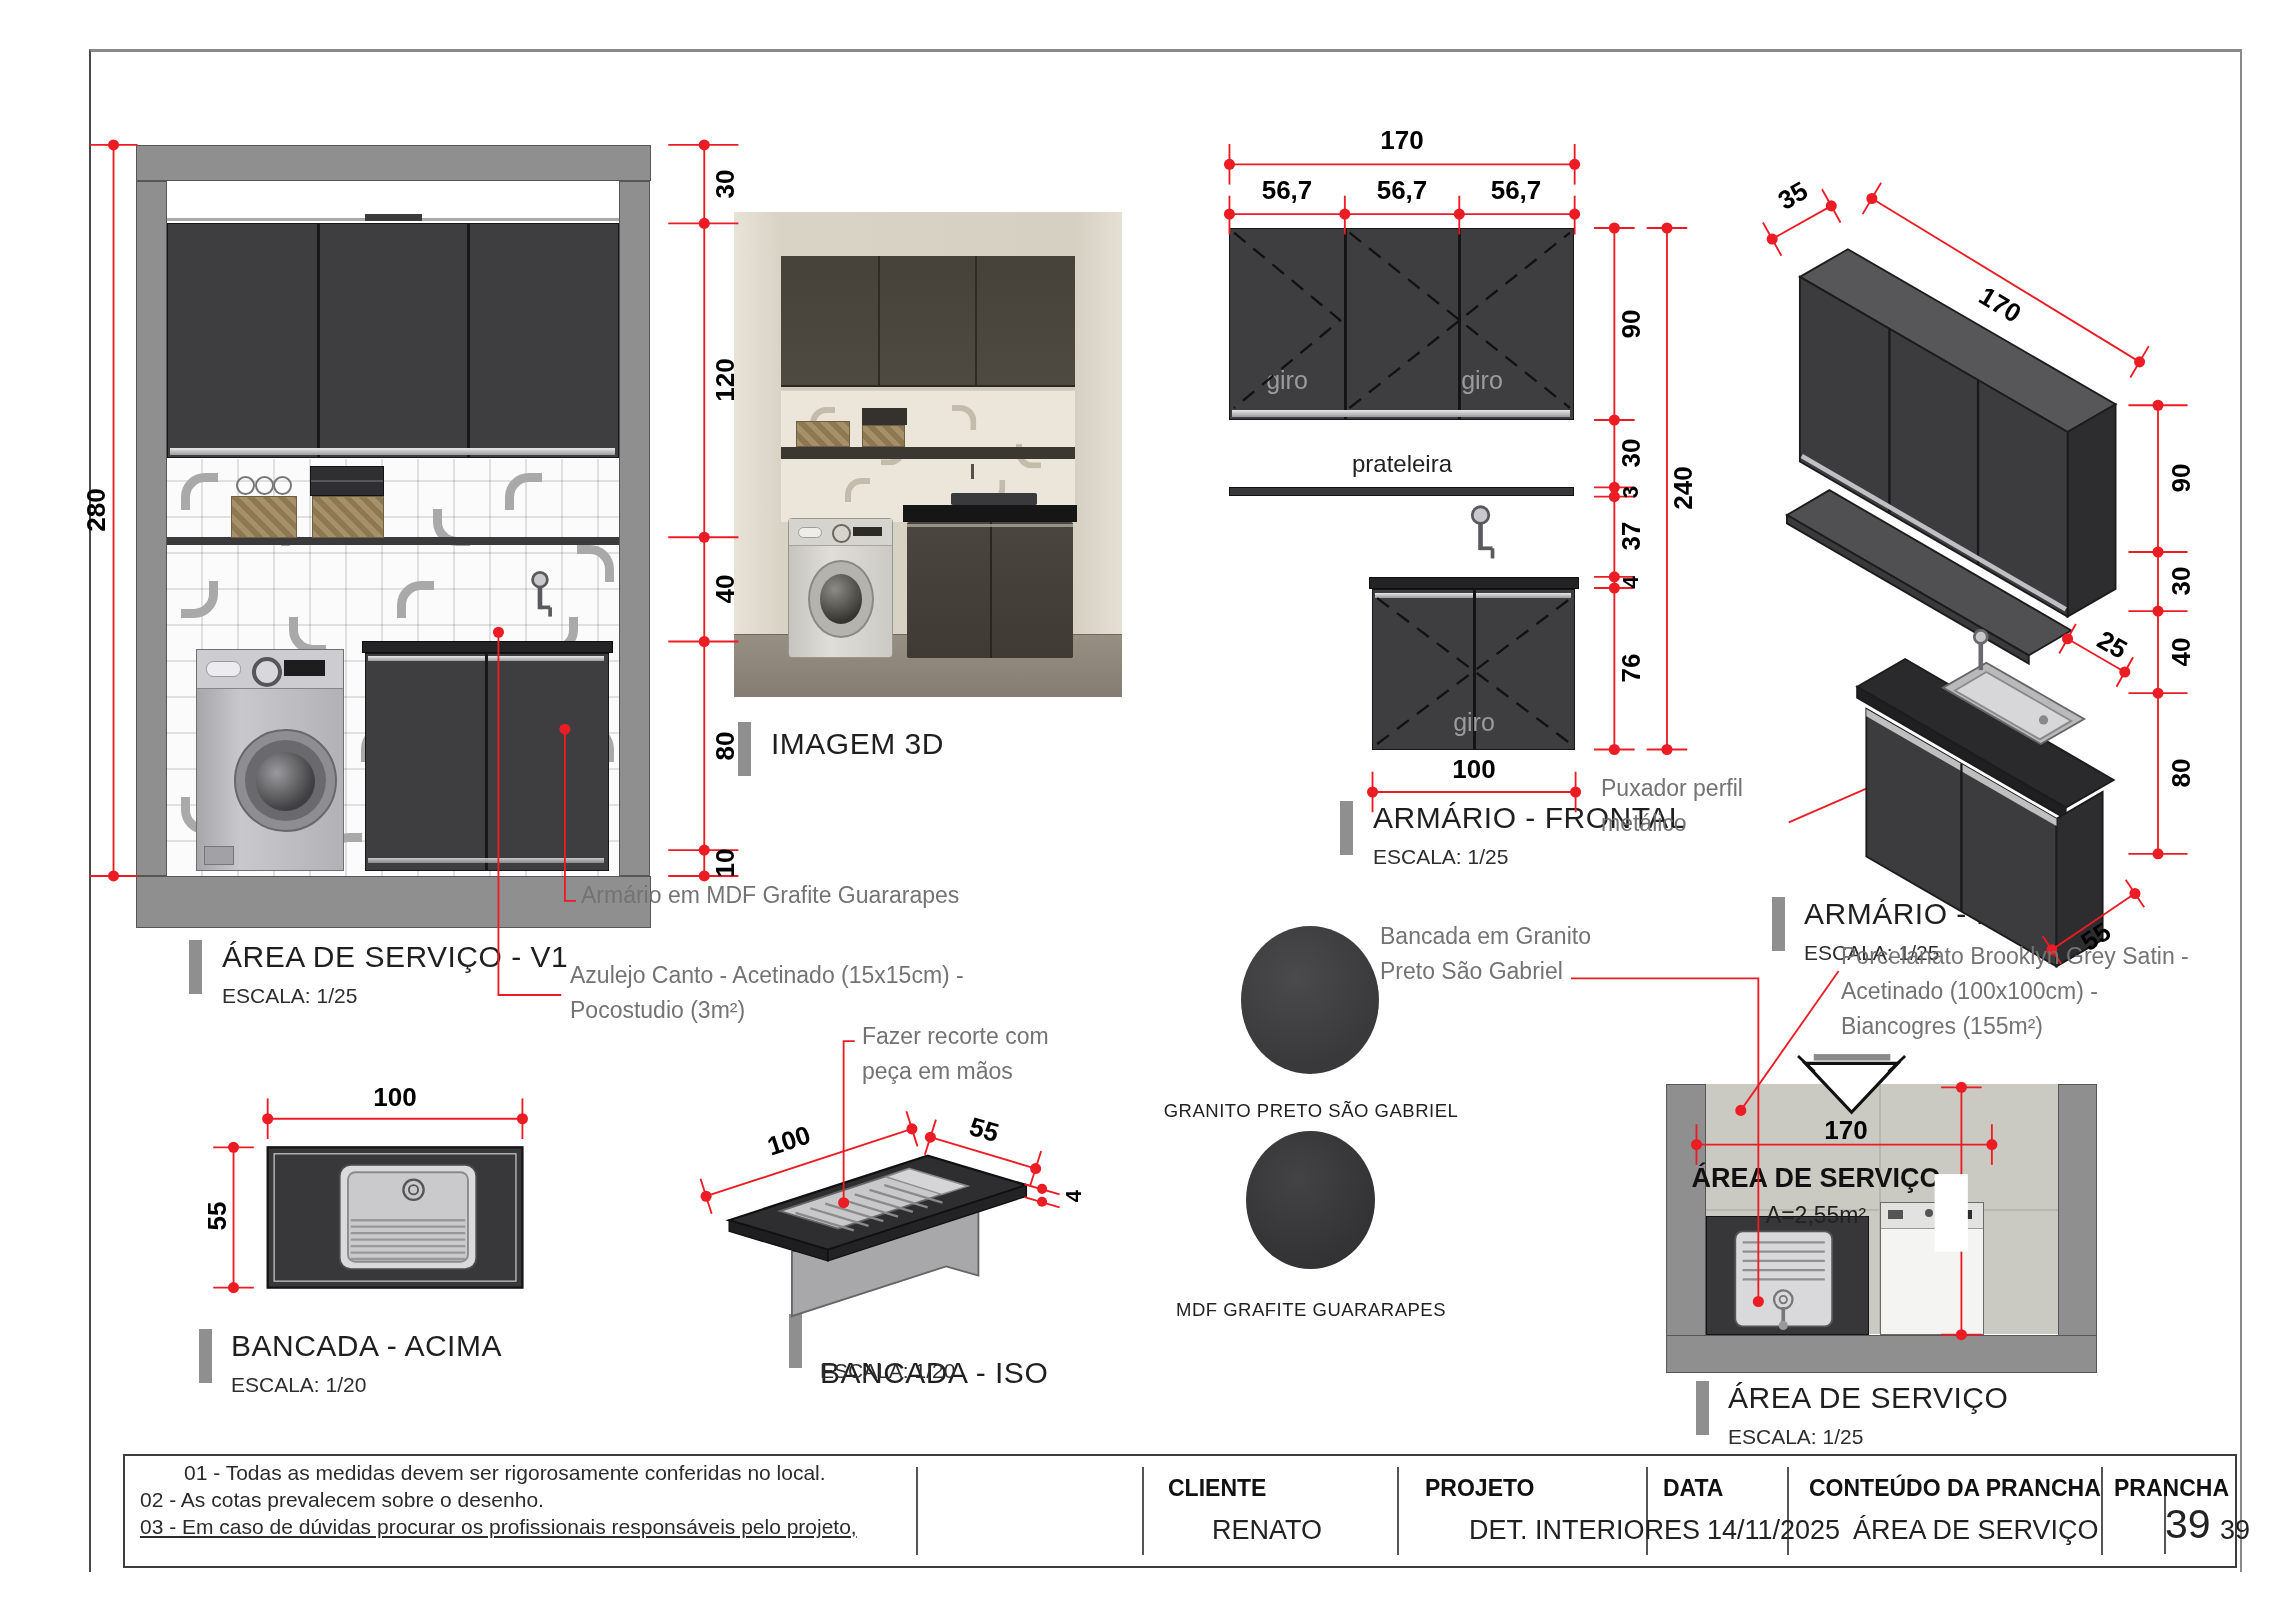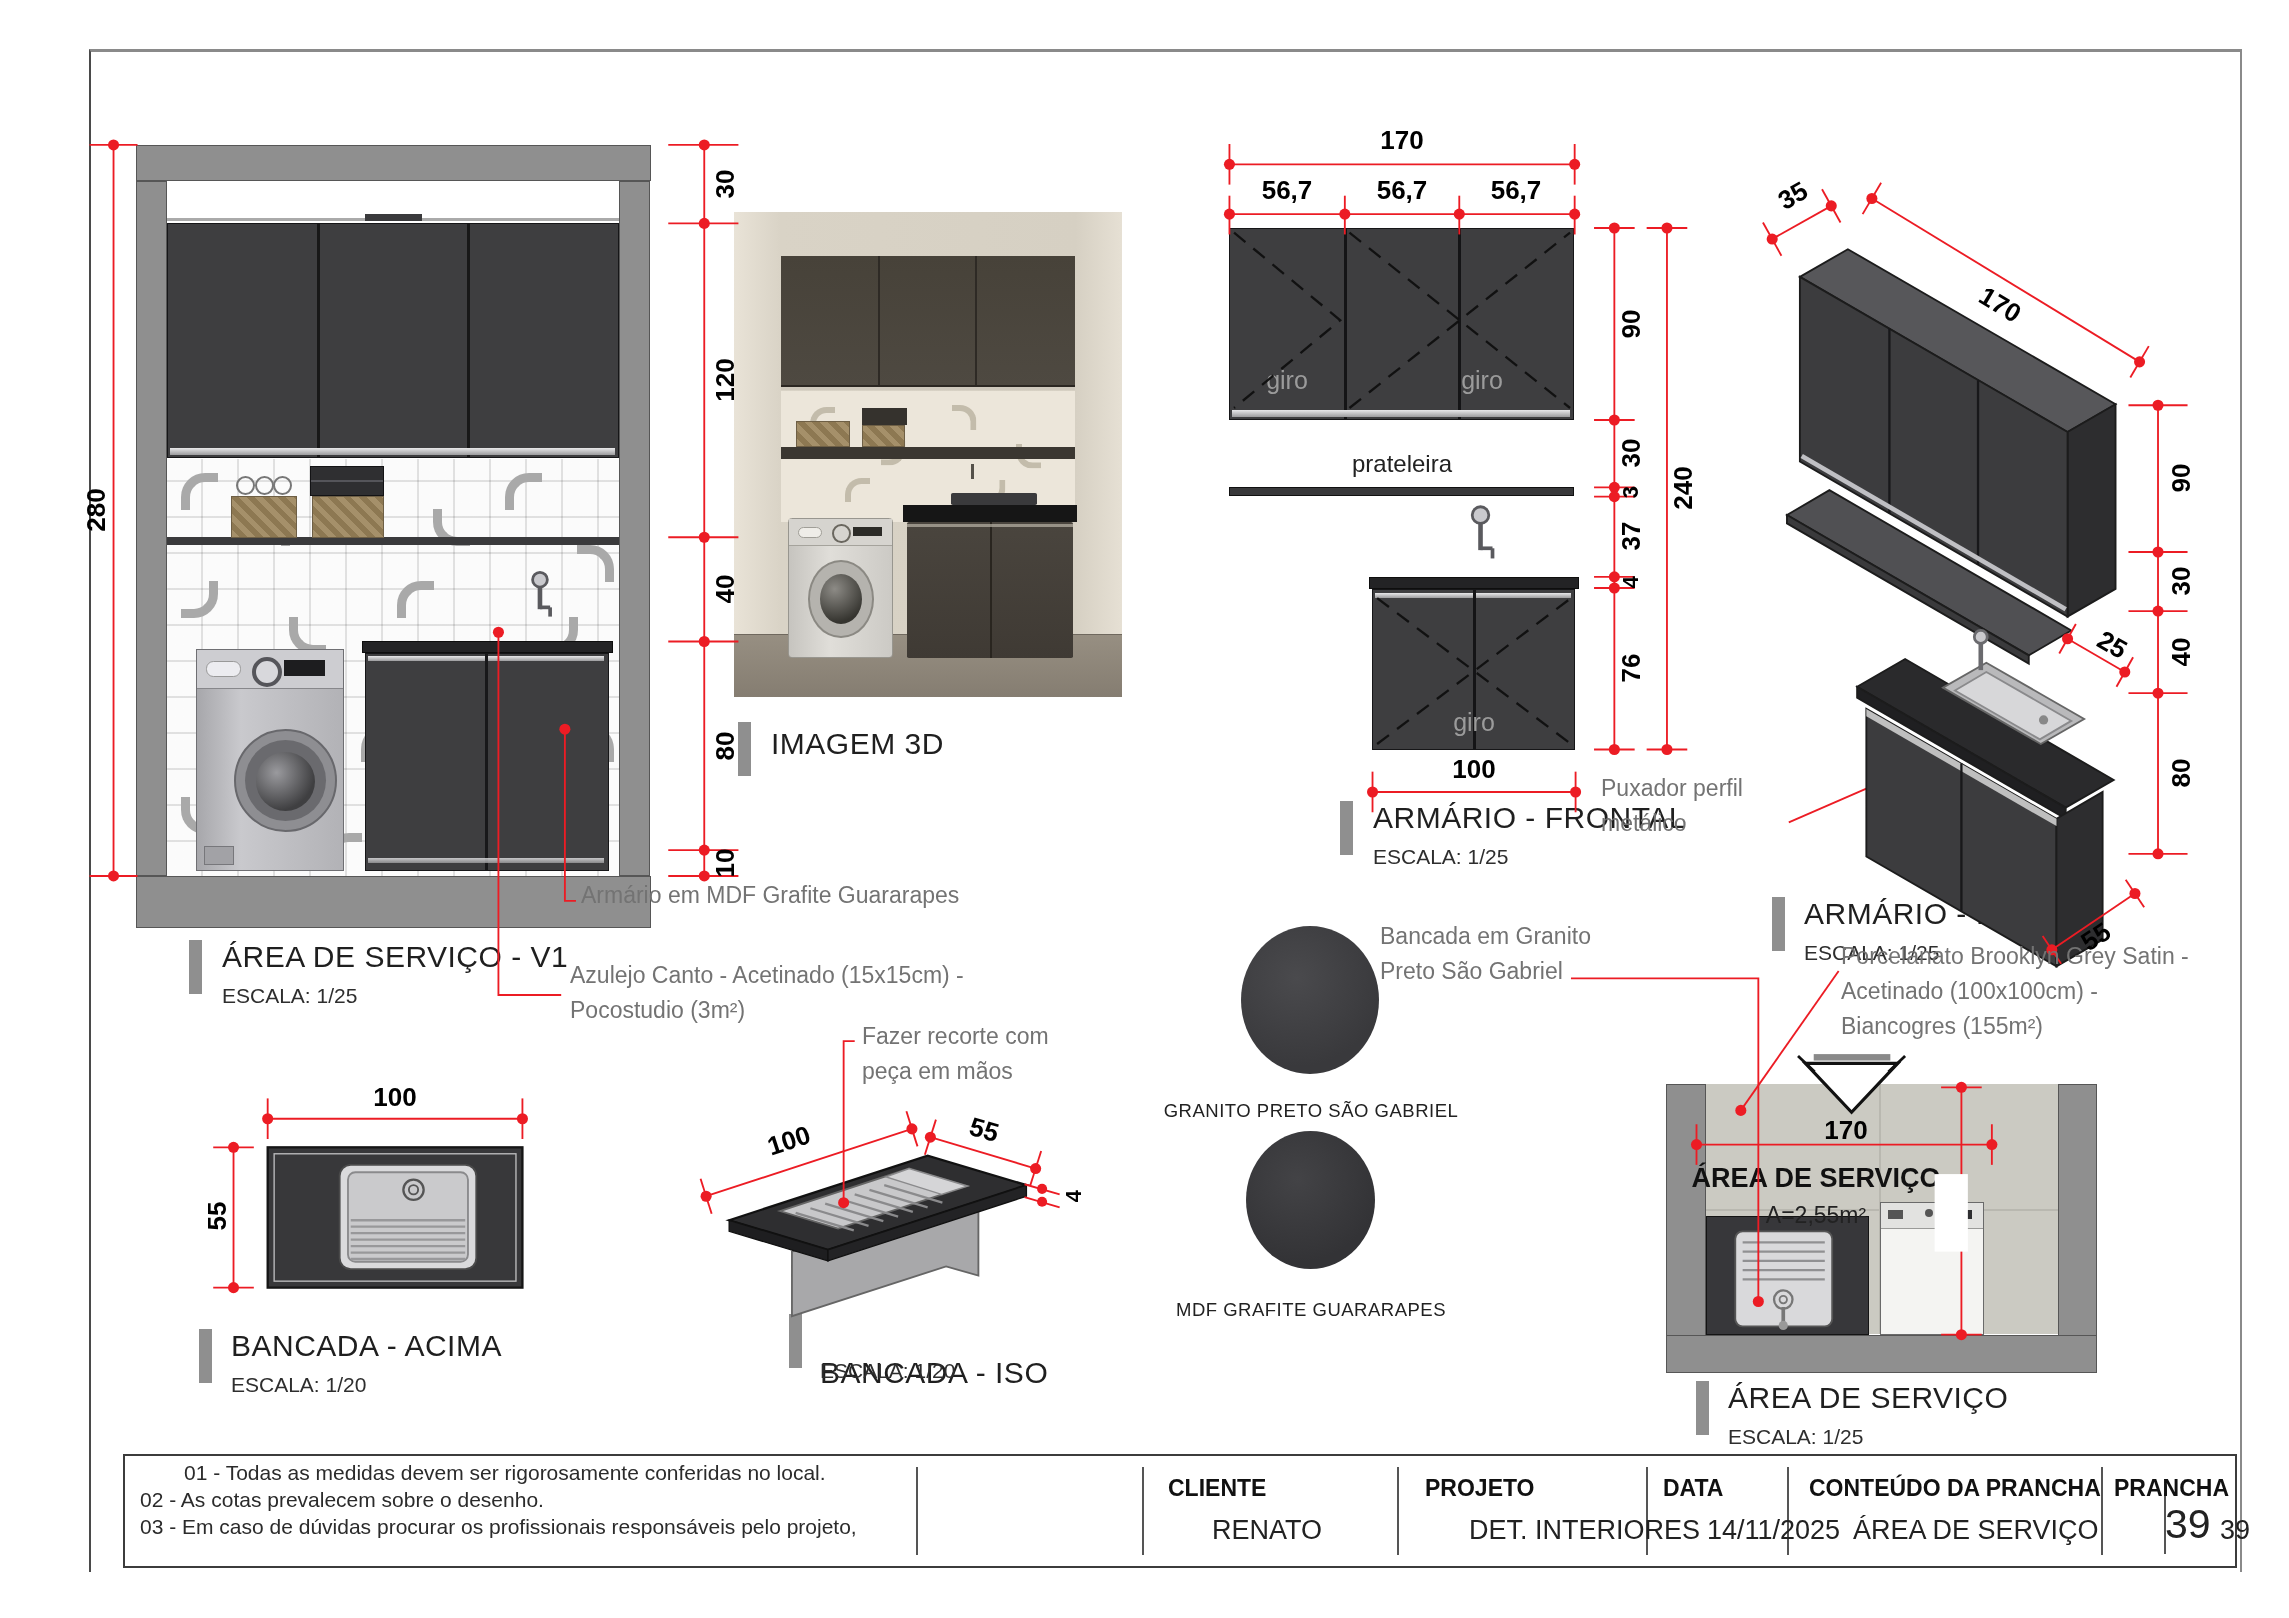--- a/index.html
+++ b/index.html
@@ -520,21 +520,21 @@
   <div class="ann" style="left:1601px;top:810px;">metálico</div>
   <div class="ann" style="left:1380px;top:923px;">Bancada em Granito</div>
   <div class="ann" style="left:1380px;top:958px;">Preto São Gabriel</div>
   <div class="ann" style="left:1841px;top:943px;">Porcelanato Brooklyn Grey Satin -</div>
   <div class="ann" style="left:1841px;top:978px;">Acetinado (100x100cm) -</div>
   <div class="ann" style="left:1841px;top:1013px;">Biancogres (155m²)</div>
 
   <div id="strip"></div>
   <div class="note" style="left:140px;top:1461px;margin-left:44px;">01 - Todas as medidas devem ser rigorosamente conferidas no local.</div>
   <div class="note" style="left:140px;top:1488px;">02 - As cotas prevalecem sobre o desenho.</div>
-  <div class="note" style="left:140px;top:1515px;">03 - Em caso de dúvidas procurar os profissionais responsáveis pelo projeto,</div>
+  <div class="note" style="left:140px;top:1515px;text-decoration:underline;">03 - Em caso de dúvidas procurar os profissionais responsáveis pelo projeto,</div>
 
   <div class="vdiv" style="left:916px;"></div>
   <div class="vdiv" style="left:1142px;"></div>
   <div class="vdiv" style="left:1397px;"></div>
   <div class="vdiv" style="left:1646px;"></div>
   <div class="vdiv" style="left:1787px;"></div>
   <div class="vdiv" style="left:2101px;"></div>
   <div class="vdiv" style="left:2164px;top:1493px;height:61px;"></div>
 
 

